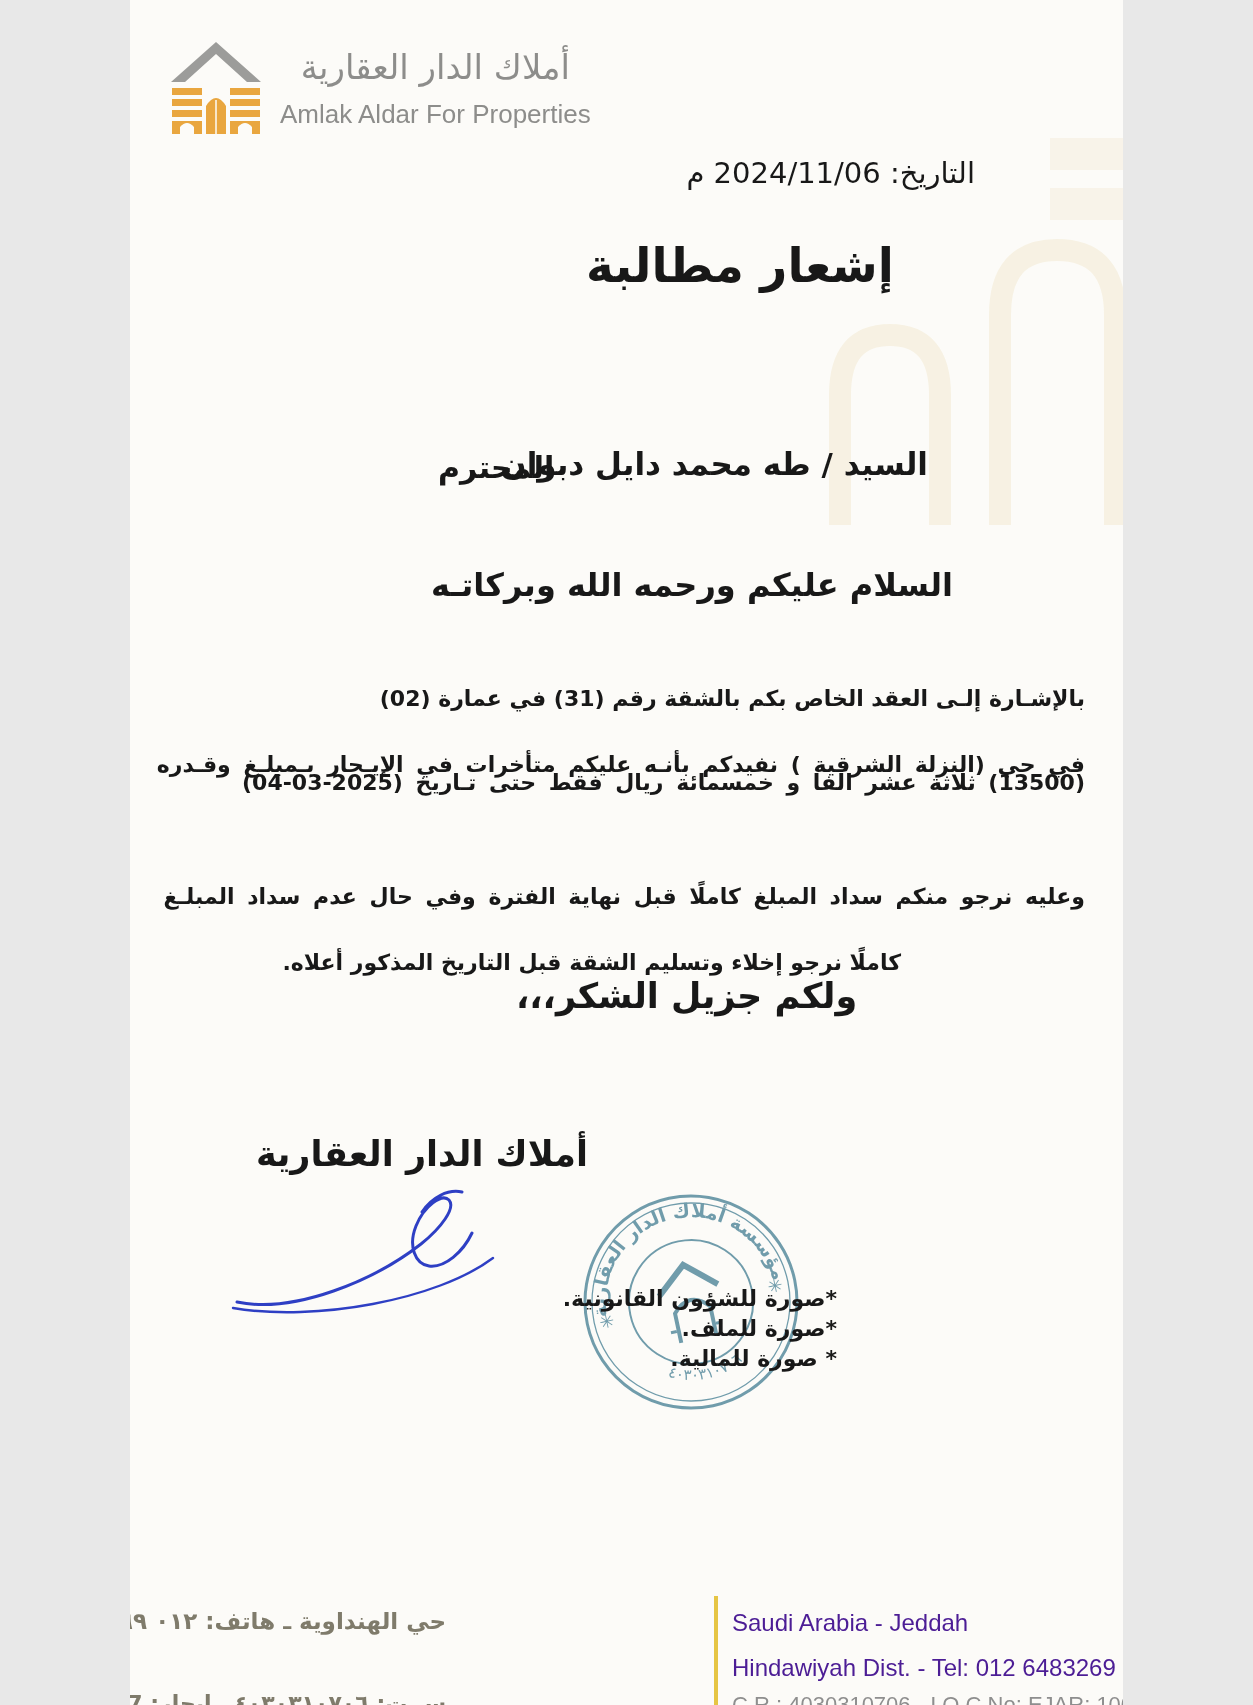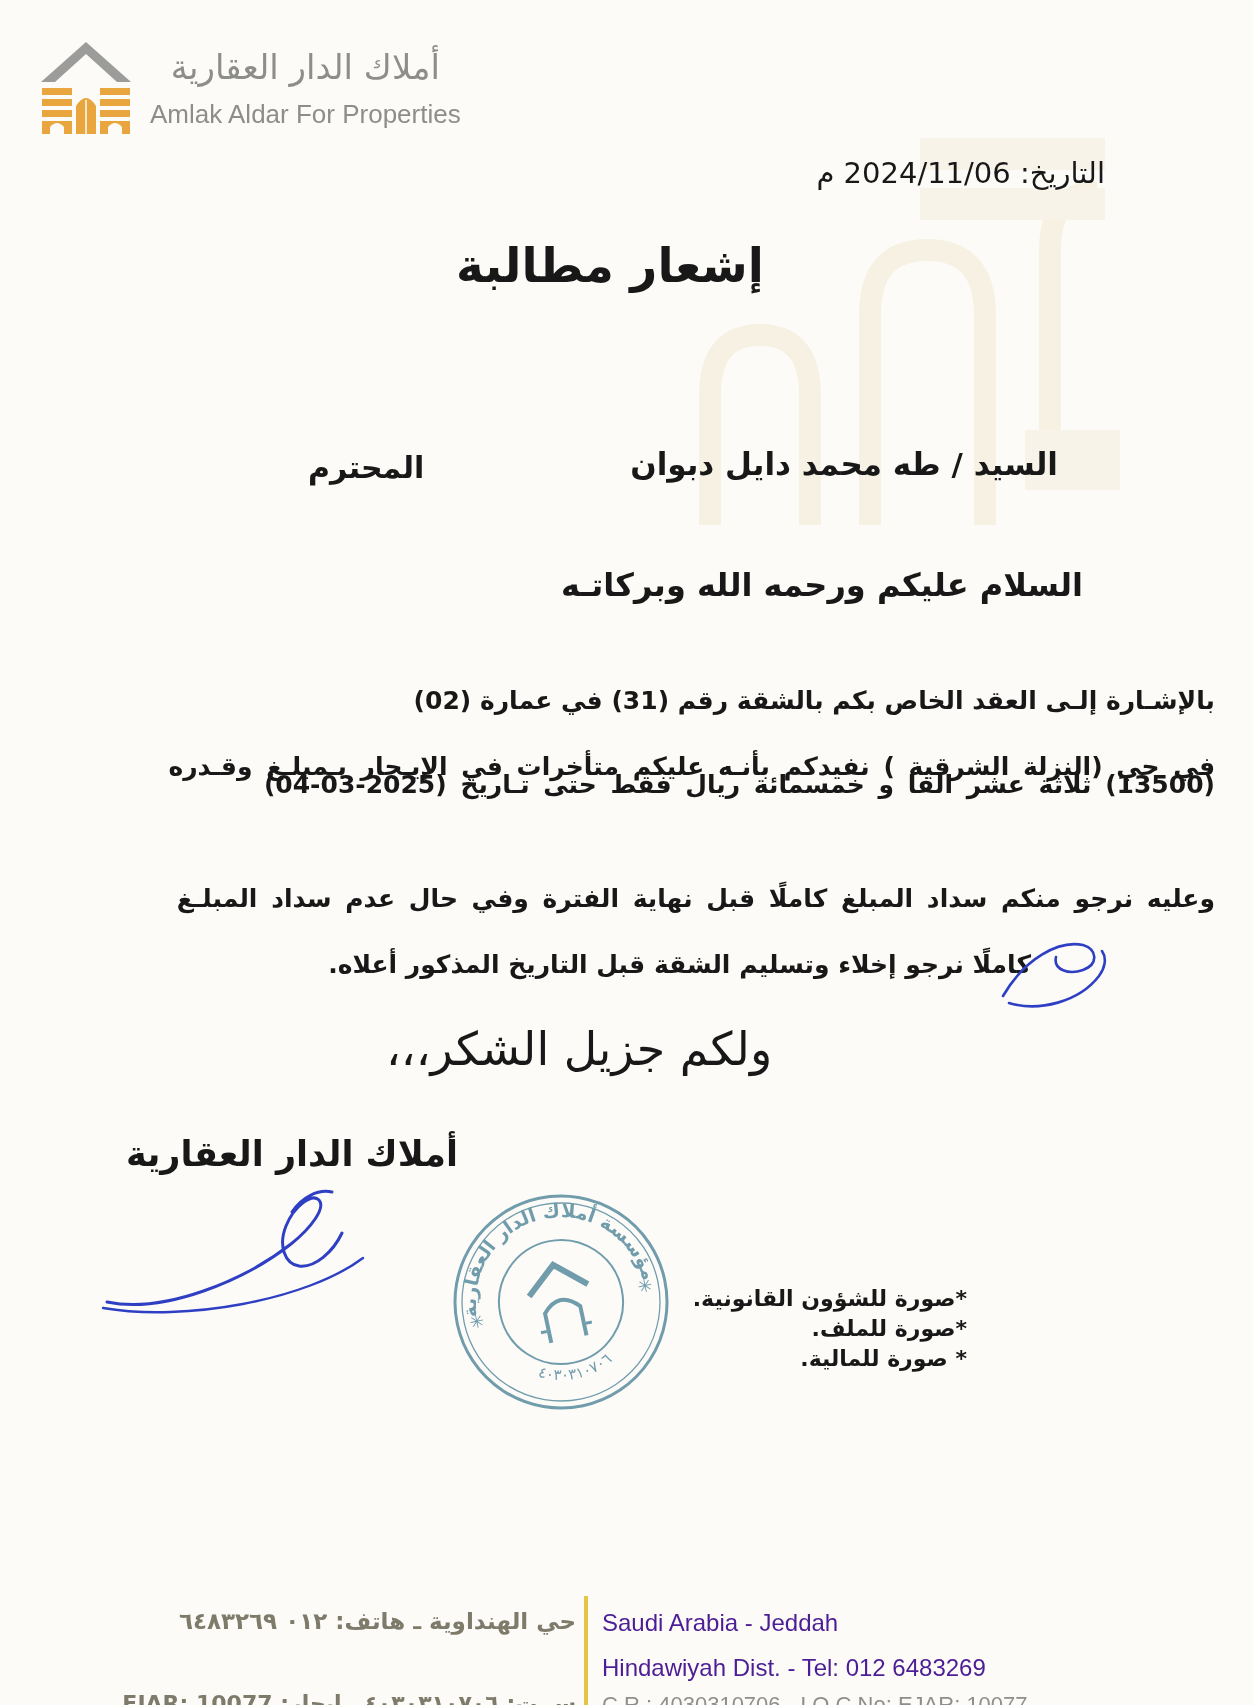--- a/index.html
+++ b/index.html
@@ -1,41 +1,41 @@
 <!DOCTYPE html>
 <html lang="ar"><head>
 <meta charset="utf-8">
 <style>
   html,body{margin:0;padding:0;background:#e8e8e8;}
   .page{
-    position:relative;width:1253px;height:1705px;margin:0 auto;
+    position:relative;width:993px;height:1705px;margin:0 auto;
     background:#fcfbf8;overflow:hidden;
     font-family:"DejaVu Sans", sans-serif;color:#181818;
   }
   
   .watermark{position:absolute;left:665px;top:130px;opacity:.55;pointer-events:none;}
   
   .logo{position:absolute;left:38px;top:38px;display:flex;align-items:center;}
   .logo-text{margin-left:16px;text-align:center;}
   .logo-ar{font-size:34px;color:#8d8d8b;letter-spacing:1px;}
   .logo-en{font-size:26px;color:#8d8d8b;font-family:"Liberation Sans",sans-serif;margin-top:12px;}
   .date{position:absolute;top:156px;right:148px;font-size:29px;direction:rtl;white-space:nowrap;}
   .title{position:absolute;top:238px;left:400px;width:420px;text-align:center;
          font-size:47px;font-weight:bold;direction:rtl;}
   .addr-name{position:absolute;top:446px;right:195px;font-size:31px;font-weight:bold;direction:rtl;white-space:nowrap;}
   .addr-hon{position:absolute;top:450px;left:308px;font-size:30px;font-weight:bold;direction:rtl;}
   .greeting{position:absolute;top:566px;right:170px;font-size:32px;font-weight:bold;direction:rtl;white-space:nowrap;text-align:right;}
-  .bl{position:absolute;right:38px;font-size:25px;font-weight:bold;direction:rtl;white-space:nowrap;}
+  .bl{position:absolute;right:38px;font-size:22px;font-weight:bold;direction:rtl;white-space:nowrap;}
   .bl1{top:686px;}
   .bl2{top:752px;word-spacing:5px;}
   .bl3{top:770px;word-spacing:5px;}
   .bl4{top:884px;word-spacing:5px;}
   .bl5{top:950px;right:222px;}
   .sig-small{position:absolute;left:995px;top:930px;}
-  .thanks{position:absolute;left:386px;top:1022px;font-size:46px;font-weight:normal;direction:rtl;white-space:nowrap;}
+  .thanks{position:absolute;left:386px;top:976px;font-size:35px;font-weight:bold;direction:rtl;white-space:nowrap;}
   .company-sig{position:absolute;left:126px;top:1134px;font-size:35px;font-weight:bold;direction:rtl;white-space:nowrap;}
   .sig-big{position:absolute;left:95px;top:1182px;}
   .stamp{position:absolute;left:447px;top:1188px;transform:rotate(-12deg);opacity:.78;}
   .notes{position:absolute;top:1284px;right:286px;text-align:right;direction:rtl;
          font-size:22px;font-weight:bold;line-height:30px;}
   .footer-divider{position:absolute;left:584px;top:1596px;width:4px;height:110px;}
   .footer-ar{position:absolute;right:677px;top:1598px;text-align:right;direction:rtl;
              font-size:23px;font-weight:bold;color:#7f7b6b;line-height:46px;white-space:nowrap;}
   .footer-en{position:absolute;left:602px;top:1600px;font-size:24px;color:#4c1d95;
              line-height:45px;font-family:"Liberation Sans",sans-serif;white-space:nowrap;}

